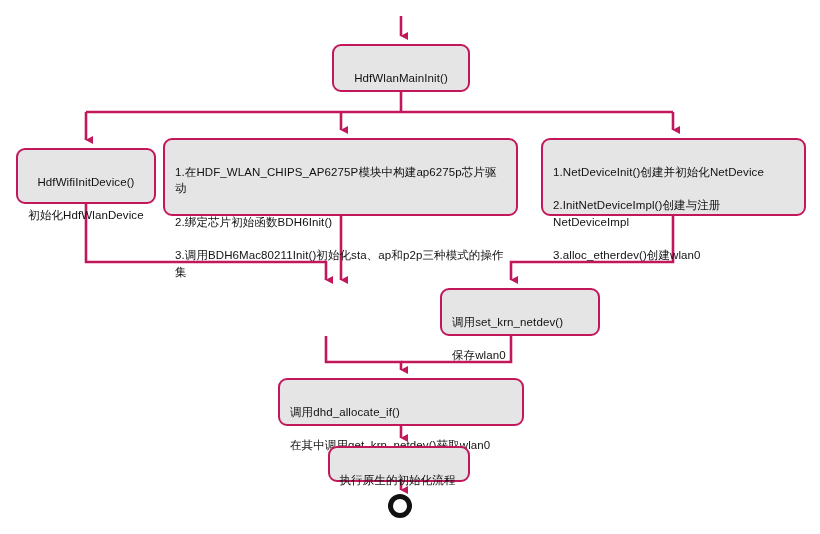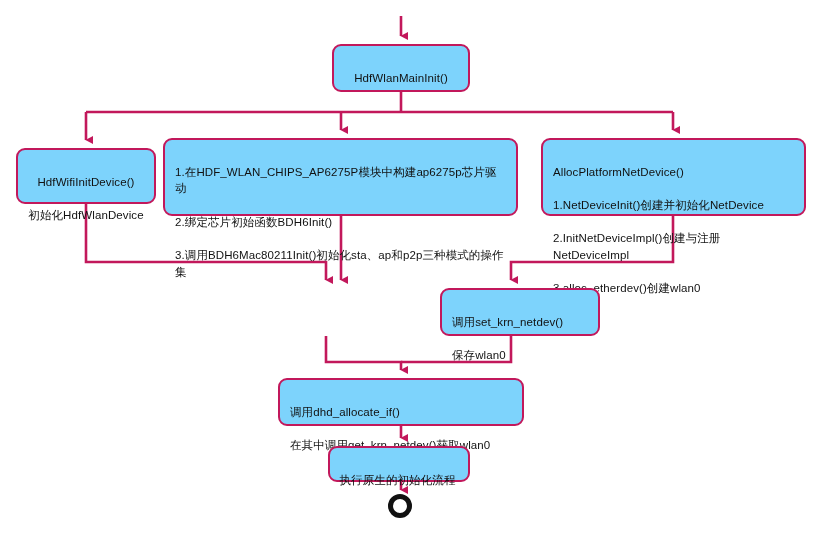--- a/index.html
+++ b/index.html
@@ -7,21 +7,21 @@
     width:820px;height:534px;
     background:#ffffff;
     font-family:"Liberation Sans","DejaVu Sans",sans-serif;
     overflow:hidden;
   }
   #stage{position:relative;width:820px;height:534px;}
   svg.edges{position:absolute;left:0;top:0;width:820px;height:534px;}
 
   .node{
     position:absolute;
-    background:#7dd3fc;
+    background:#e5e5e5;
     border:2px solid #c2185b;
     border-radius:9px;
     box-sizing:border-box;
     color:#111111;
     font-size:11.5px;
     line-height:1.45;
     padding:7px 10px;
     white-space:pre-line;
     letter-spacing:0.1px;
   }
@@ -83,21 +83,20 @@
     <span class="line">初始化HdfWlanDevice</span>
   </div>
 
   <div class="node left" id="n-build">
     <span class="line">1.在HDF_WLAN_CHIPS_AP6275P模块中构建ap6275p芯片驱动</span>
     <span class="line">2.绑定芯片初始函数BDH6Init()</span>
     <span class="line">3.调用BDH6Mac80211Init()初始化sta、ap和p2p三种模式的操作集</span>
   </div>
 
   <div class="node left" id="n-alloc">
-    <span class="line">AllocPlatformNetDevice()</span>
     <span class="line">1.NetDeviceInit()创建并初始化NetDevice</span>
     <span class="line">2.InitNetDeviceImpl()创建与注册NetDeviceImpl</span>
     <span class="line">3.alloc_etherdev()创建wlan0</span>
   </div>
 
 
   <div class="node left" id="n-setkrn">
     <span class="line">调用set_krn_netdev()</span>
     <span class="line">保存wlan0</span>
   </div>

